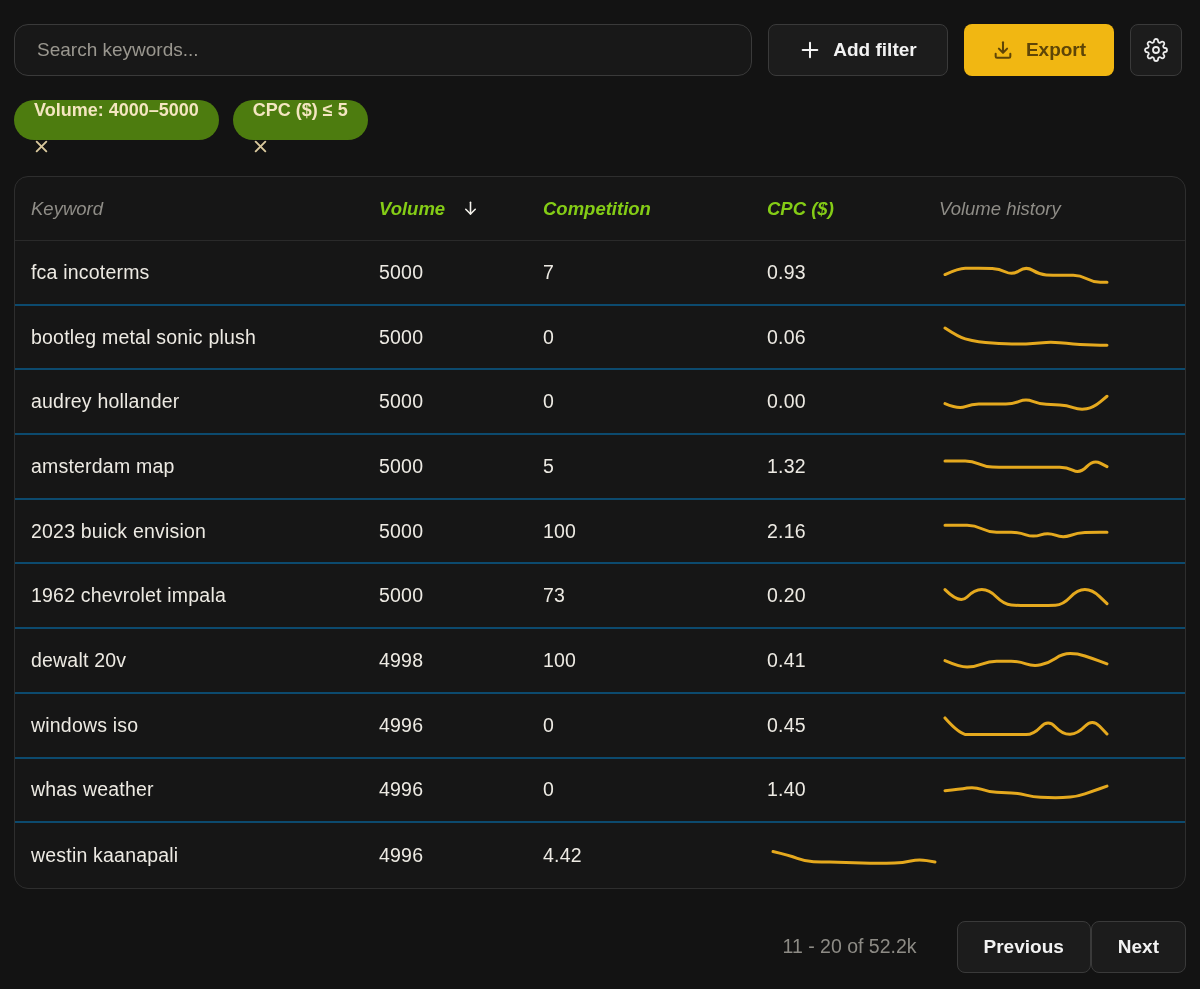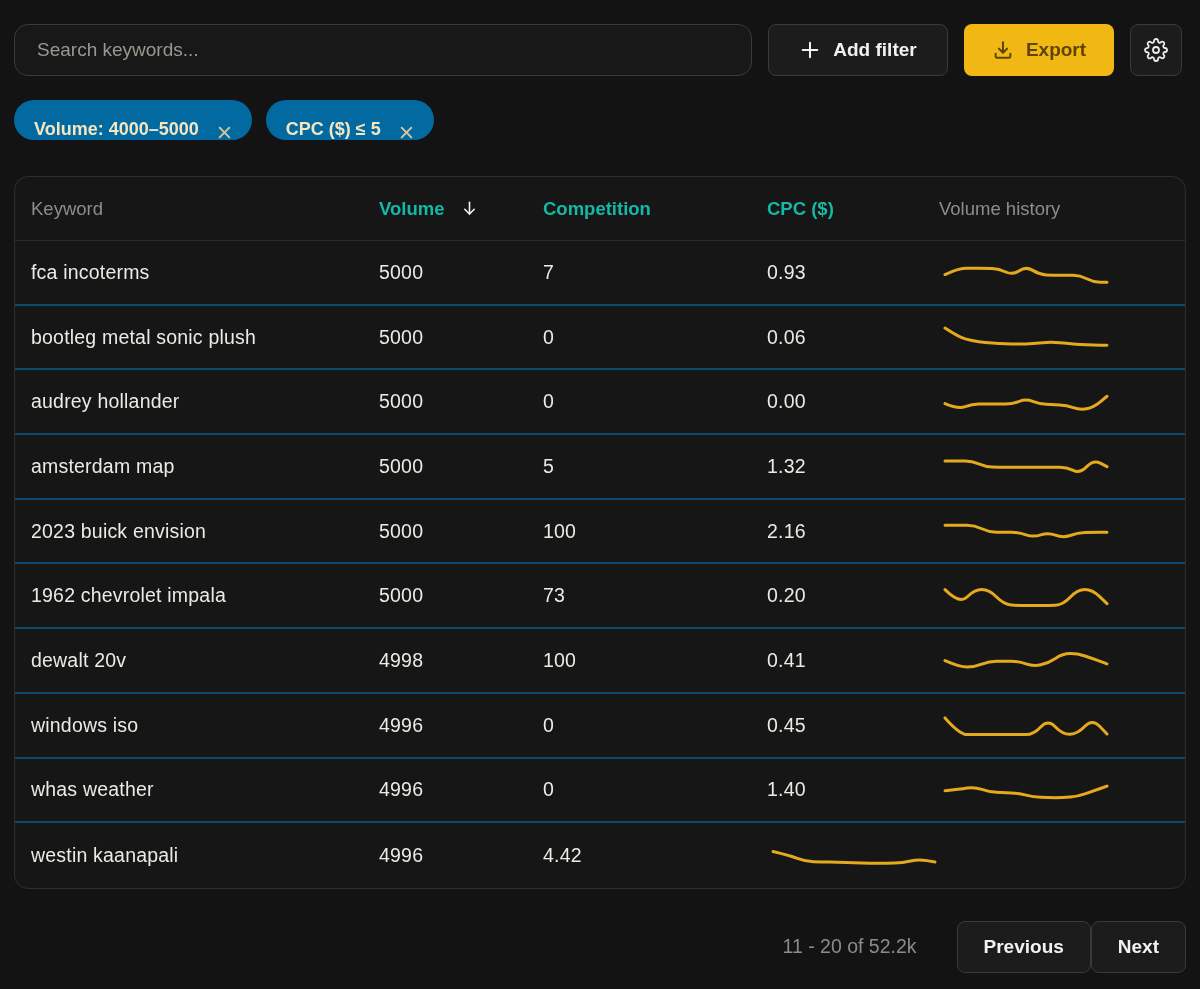--- a/index.html
+++ b/index.html
@@ -61,29 +61,30 @@
 
   
   .chips {
     display: flex;
     gap: 14px;
     margin: 24px 14px 0 14px;
   }
   .chip {
     height: 40px;
     display: inline-flex;
-    align-items: flex-end;
+    align-items: flex-start;
     gap: 18px;
     padding: 0 20px;
-    background: #0369a1;
+    background: #4d7c0f;
     border-radius: 20px;
     color: #f4e6c0;
     font-size: 18px;
     font-weight: 700;
     cursor: pointer;
+    flex-direction: column;
   }
   .chip .chip-x {
     color: #d9c89d;
     display: inline-flex;
     cursor: pointer;
   }
 
   
   .table {
     margin: 36px 14px 0 14px;
@@ -94,24 +95,25 @@
   }
   .thead, .tr {
     display: grid;
     grid-template-columns: 348px 164px 224px 172px 1fr;
     align-items: center;
     padding: 0 16px;
   }
   .thead {
     height: 64px;
     border-bottom: 1px solid #2a2a2a;
+    font-style: italic;
   }
   .th { font-size: 18.5px; }
   .th-muted { color: #8f8d87; font-weight: 400; }
-  .th-bright { color: #14b8a6; font-weight: 700; }
+  .th-bright { color: #84cc16; font-weight: 700; }
   .th-volume { display: flex; align-items: center; gap: 16px; cursor: pointer; }
   .sort-arrow { color: #f4f2ec; display: inline-flex; }
   .tr {
     height: 64.7px;
     border-bottom: 2px solid #0c4a6e;
   }
   .tr:last-child { border-bottom: none; }
   .td { font-size: 19.5px; color: #edeae3; letter-spacing: 0.2px; }
   .td-spark { display: flex; align-items: center; padding-left: 2px; }
 

